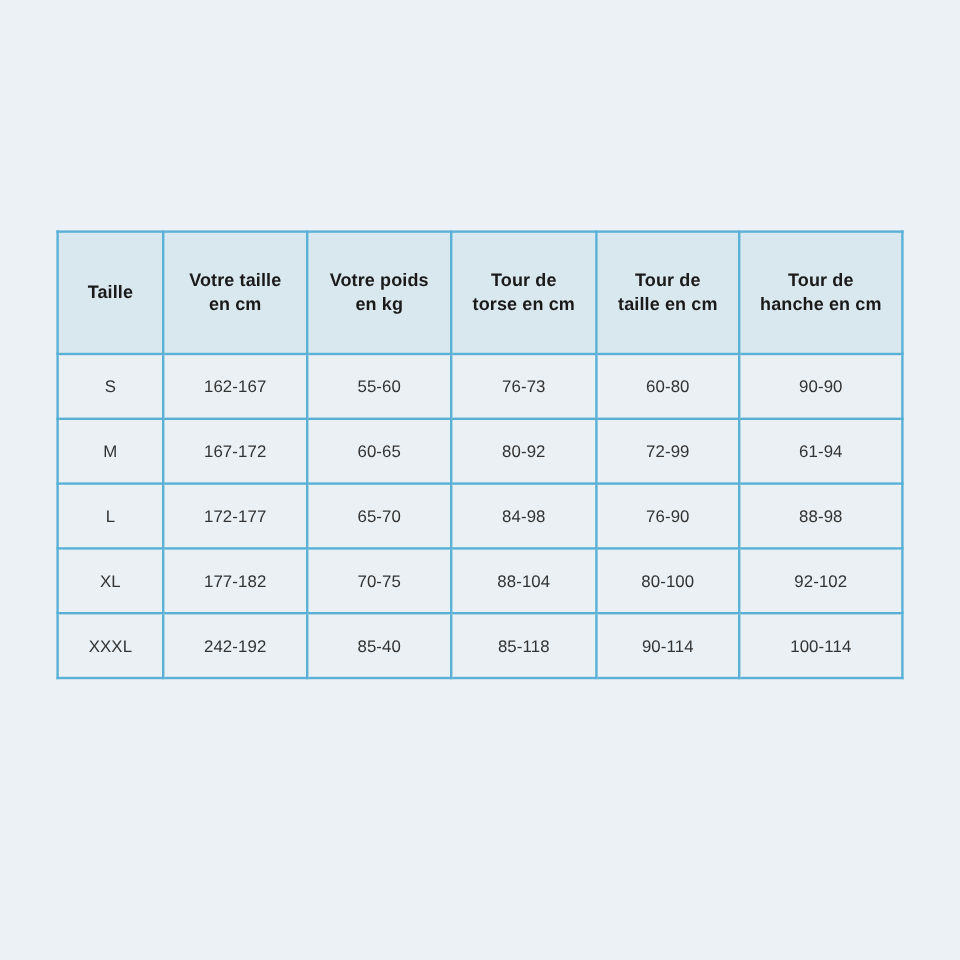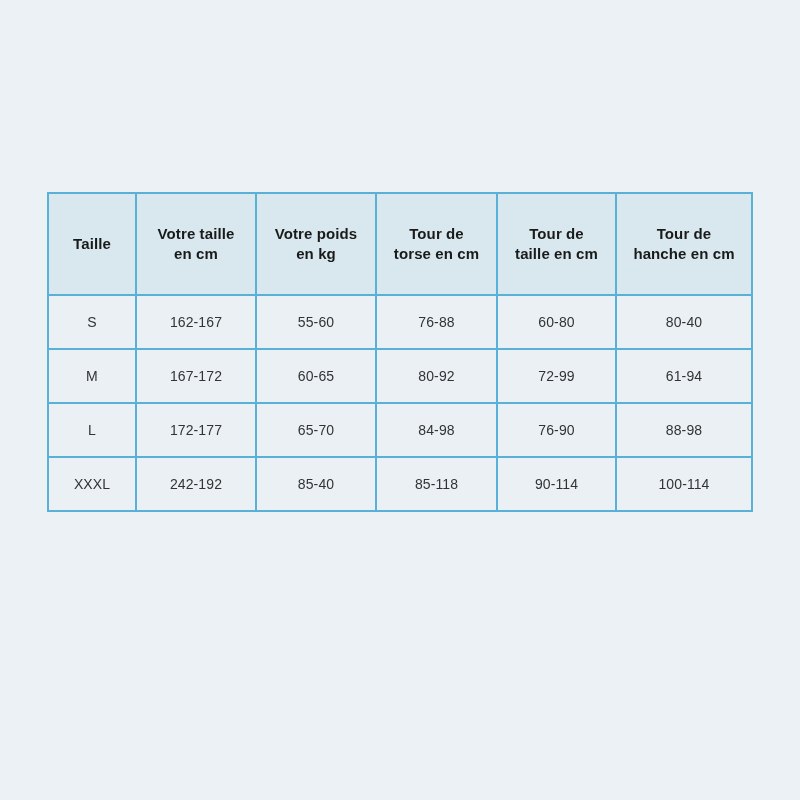--- a/index.html
+++ b/index.html
@@ -102,41 +102,49 @@
             <span class="hdr-line">Tour de</span>
             <span class="hdr-line">hanche en cm</span>
           </th>
         </tr>
       </thead>
       <tbody>
         <tr>
           <td>S</td>
           <td>162-167</td>
           <td>55-60</td>
-          <td>76-88</td>
+          <td>76-73</td>
           <td>60-80</td>
-          <td>80-40</td>
+          <td>90-90</td>
         </tr>
         <tr>
           <td>M</td>
           <td>167-172</td>
           <td>60-65</td>
           <td>80-92</td>
           <td>72-99</td>
           <td>61-94</td>
         </tr>
         <tr>
           <td>L</td>
           <td>172-177</td>
           <td>65-70</td>
           <td>84-98</td>
           <td>76-90</td>
           <td>88-98</td>
         </tr>
         <tr>
+          <td>XL</td>
+          <td>177-182</td>
+          <td>70-75</td>
+          <td>88-104</td>
+          <td>80-100</td>
+          <td>92-102</td>
+        </tr>
+        <tr>
           <td>XXXL</td>
           <td>242-192</td>
           <td>85-40</td>
           <td>85-118</td>
           <td>90-114</td>
           <td>100-114</td>
         </tr>
       </tbody>
     </table>
   </div>

